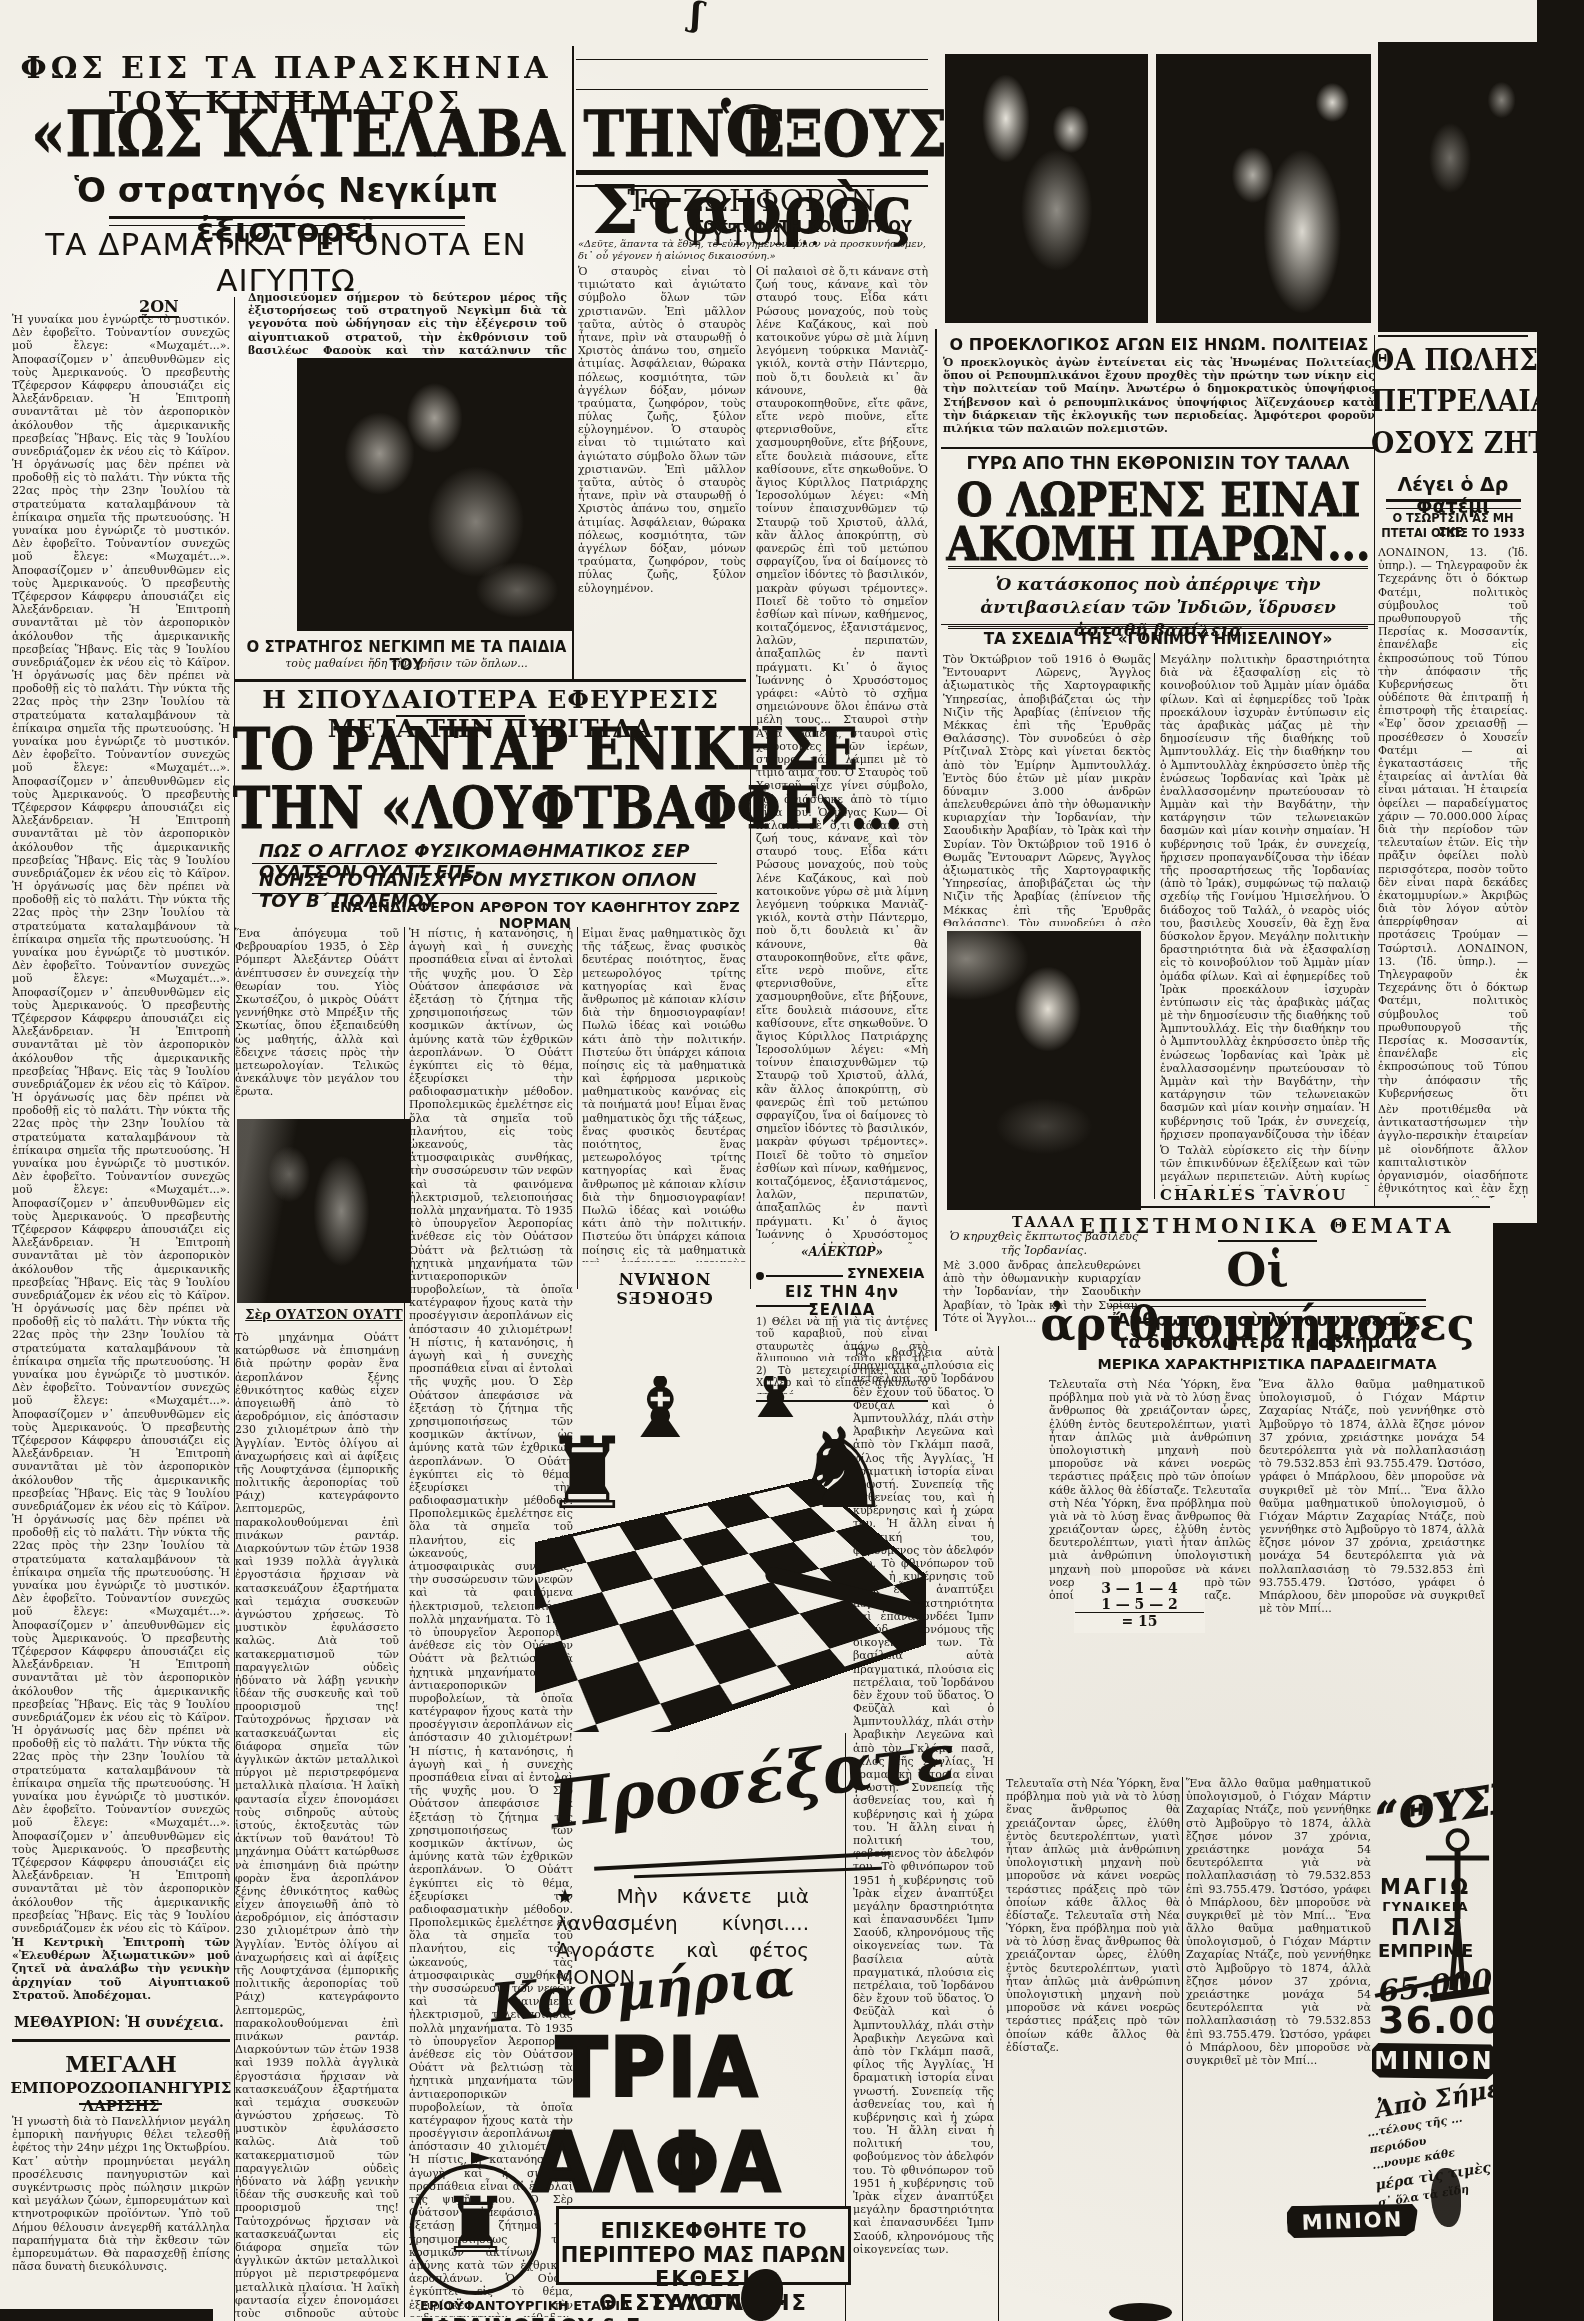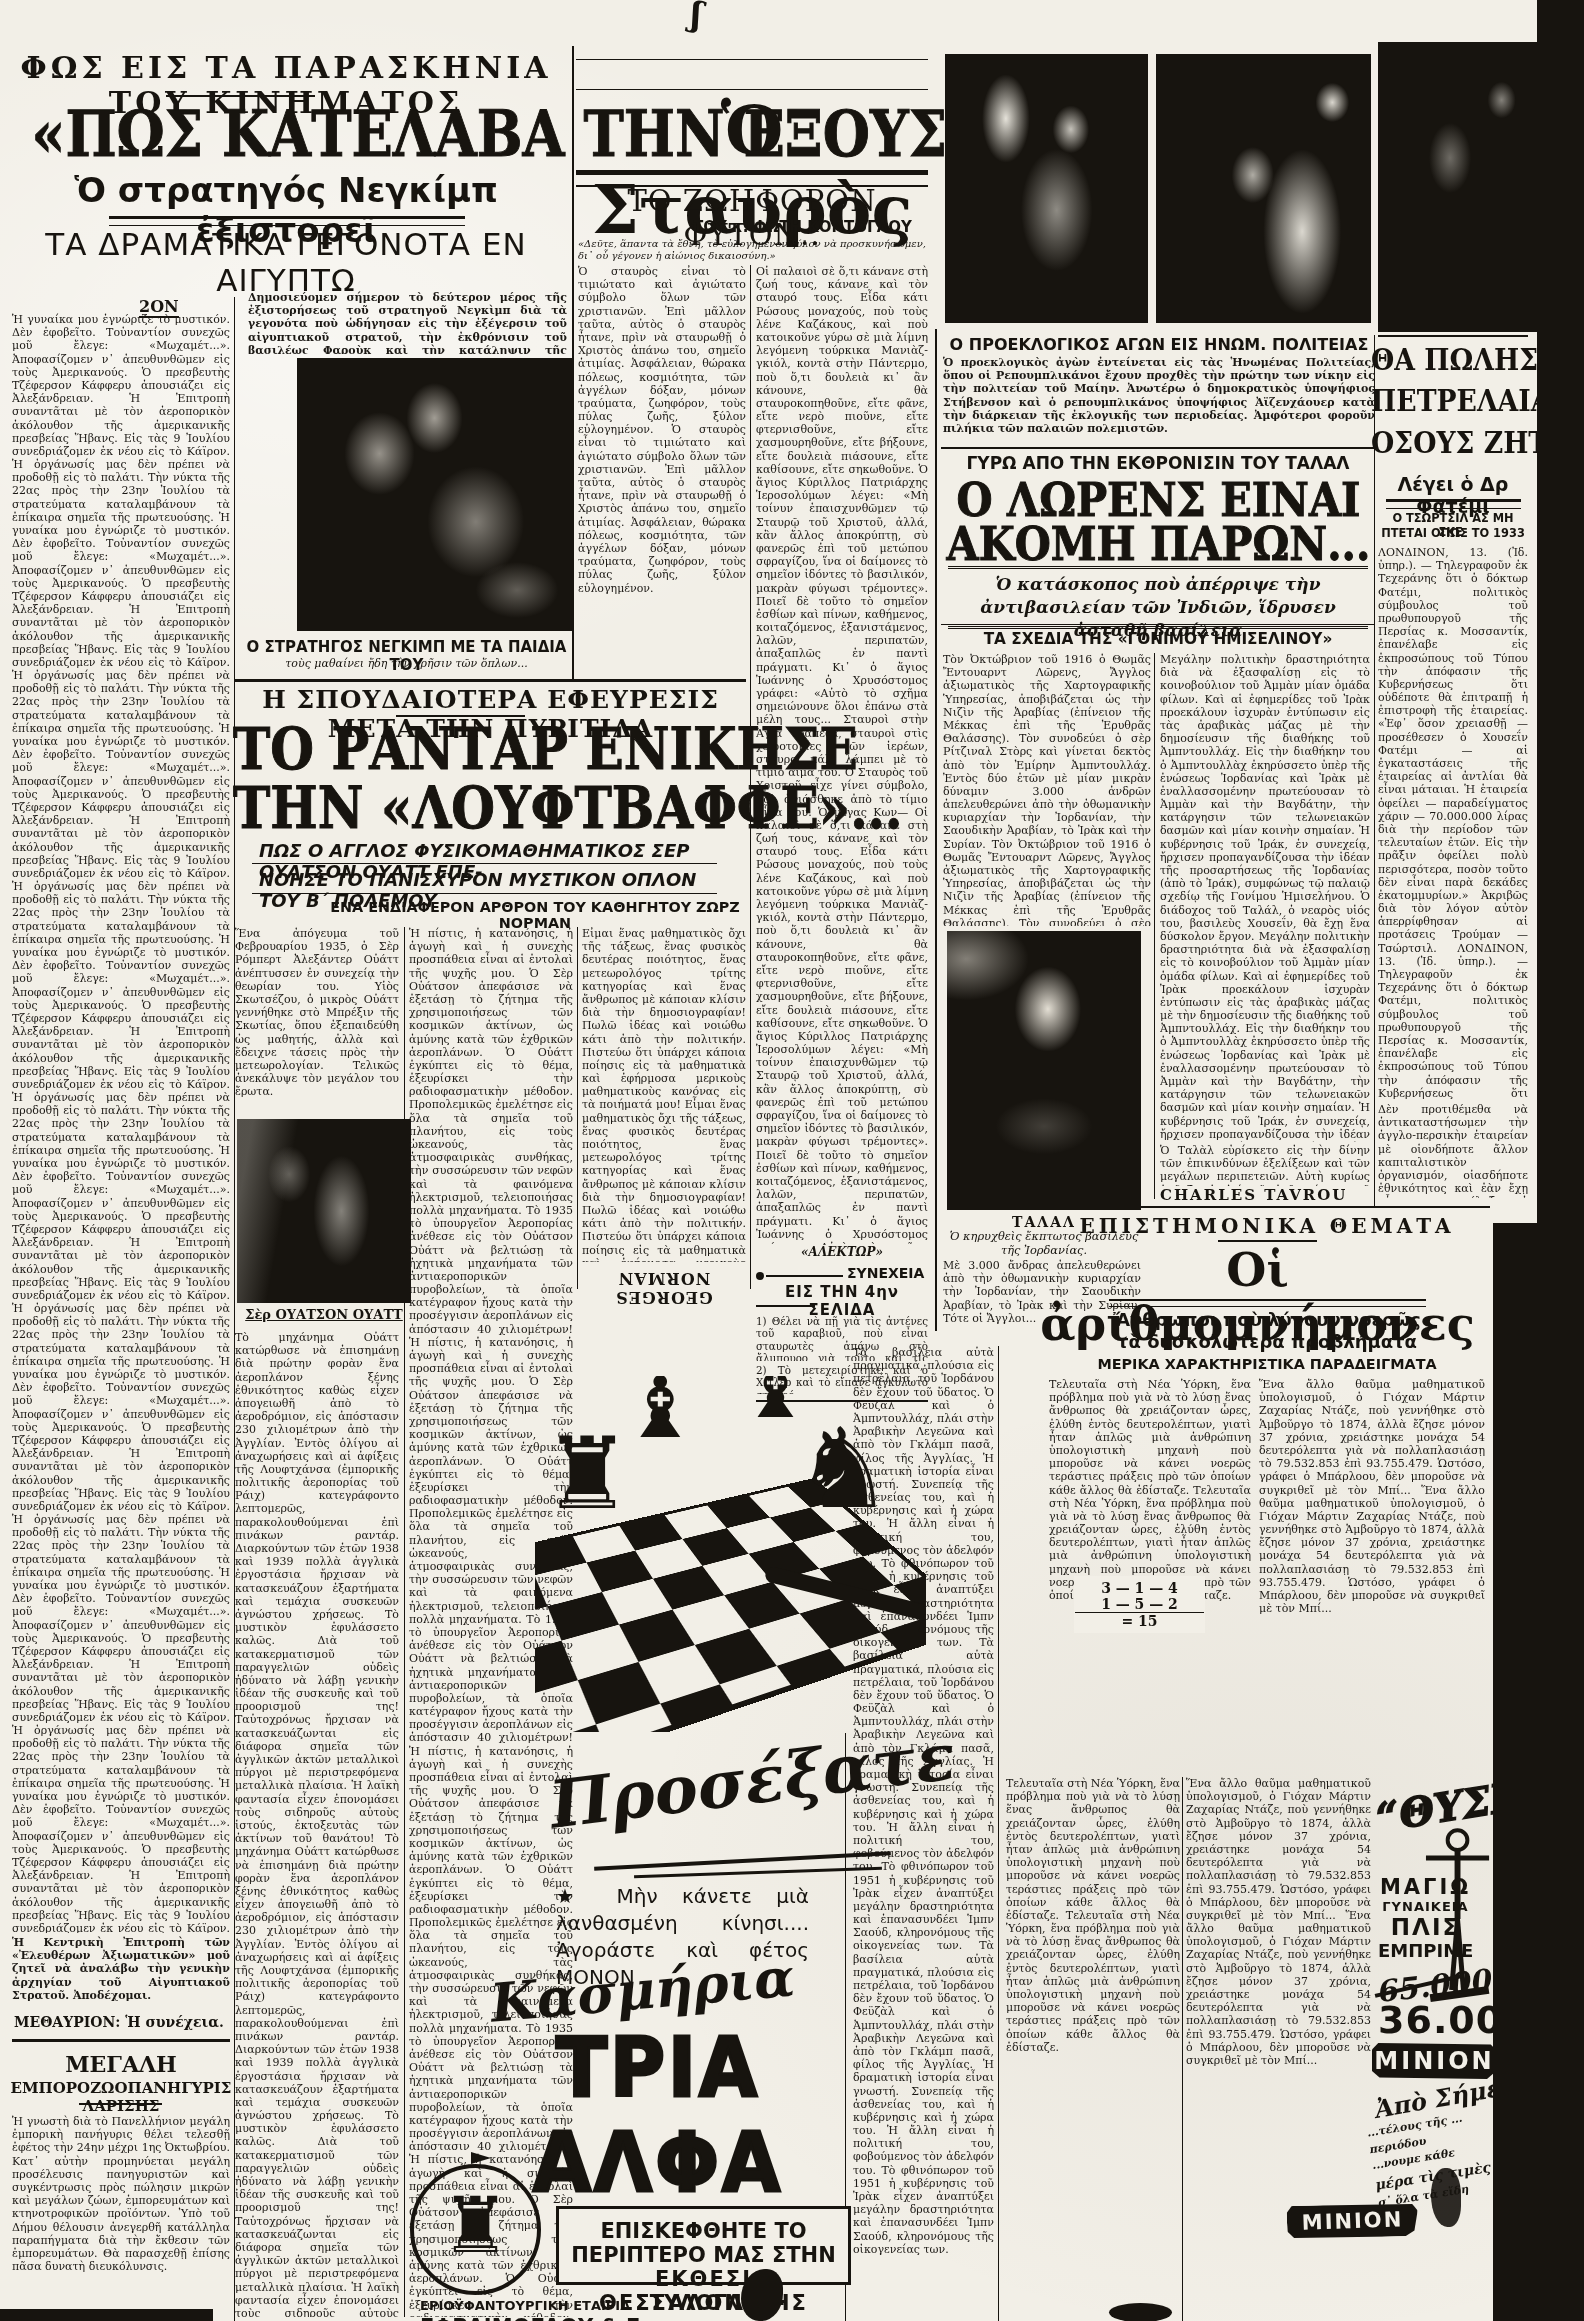--- a/index.html
+++ b/index.html
@@ -230,21 +230,21 @@
 
   <div class="abs sans b ctr" style="left:475px;top:2020px;width:366px;font-size:75px;letter-spacing:3px;-webkit-text-stroke:3px #17140f;transform:scaleY(1.08);transform-origin:top;">ΤΡΙΑ ΑΛΦΑ</div>
 
 
   <div class="abs" style="left:410px;top:2164px;width:123px;height:123px;border:4px solid #17140f;border-radius:50%;text-align:center;">
     <span style="font-size:77px;line-height:115px;font-family:'DejaVu Sans',sans-serif;">♜</span>
     <span class="abs" style="left:57px;top:-16px;width:20px;height:12px;background:#17140f;clip-path:polygon(0 0,100% 50%,0 100%);"></span>
   </div>
 
   <div class="abs box ctr" style="left:556px;top:2206px;width:289px;height:73px;background:#f2efe7;">
-    <div class="sans b" style="font-size:21px;margin-top:10px;">ΕΠΙΣΚΕΦΘΗΤΕ ΤΟ ΠΕΡΙΠΤΕΡΟ ΜΑΣ ΣΤΗΝ</div>
+    <div class="sans b" style="font-size:21px;margin-top:10px;">ΕΠΙΣΚΕΦΘΗΤΕ ΤΟ ΠΕΡΙΠΤΕΡΟ ΜΑΣ ΠΑΡΩΝ</div>
     <div class="sans b" style="font-size:21px;letter-spacing:2px;">ΕΚΘΕΣΙ ΘΕΣΣΑΛΟΝΙΚΗΣ</div>
   </div>
 
   <div class="abs" style="left:420px;top:2291px;width:436px;">
     <span class="sans b" style="font-size:13px;">ΕΡΙΟΫΦΑΝΤΟΥΡΓΙΚΗ ΕΤΑΙΡΙΑ</span>
     <span class="sans b" style="font-size:21px;">ΣΤΥΛΟΓΛΟΥ-ΕΦΡΑΙΜΟΓΛΟΥ &amp; Σια</span>
   </div>
 
   <div class="abs script" style="left:1376px;top:1784px;width:129px;font-size:40px;transform:rotate(-9deg);-webkit-text-stroke:1.5px #17140f;">“ΘΥΣΙΑ„</div>
 

